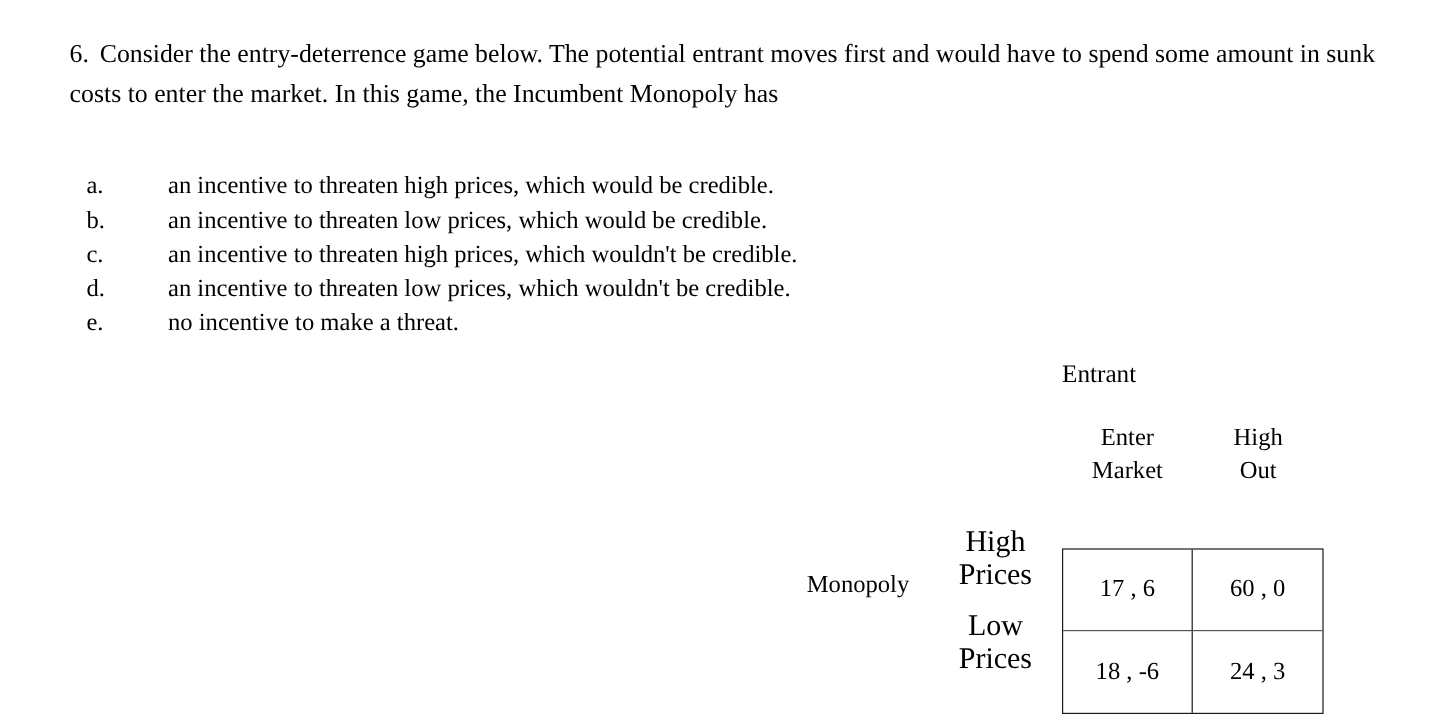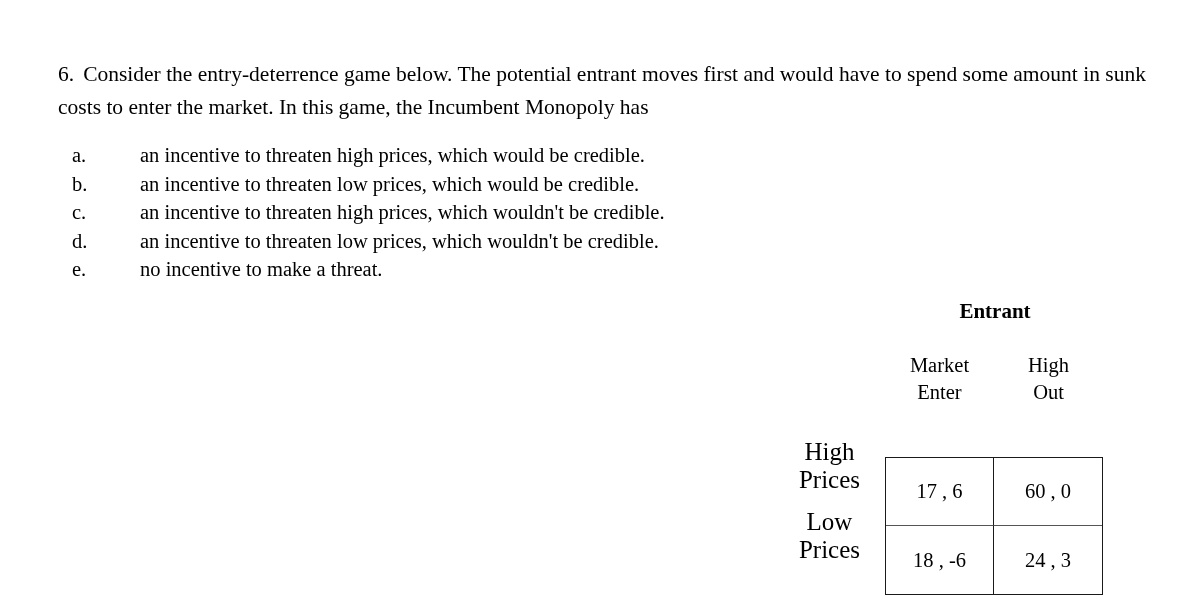--- a/index.html
+++ b/index.html
@@ -14,21 +14,21 @@
     overflow: hidden;
     font-family: "Liberation Serif", "DejaVu Serif", serif;
     color: #000000;
     -webkit-font-smoothing: antialiased;
   }
 
   
   #question-stem {
     position: absolute;
     left: 58px;
-    top: 58px;
+    top: 29px;
     width: 1105px;
     font-size: 21.5px;
     line-height: 33px;
     text-align: left;
   }
   #question-stem .stem-number {
     display: inline;
     margin-right: 9px;
   }
 
@@ -66,24 +66,22 @@
     height: 290px;
     font-size: 20.5px;
   }
 
   
   #col-player-label {
     position: absolute;
     left: 245px;
     top: 2px;
     width: 220px;
-    text-align: center;
     font-size: 21px;
     line-height: 26px;
-    font-weight: bold;
   }
 
   
   #col-headers {
     position: absolute;
     left: 245px;
     top: 56px;
     width: 218px;
     display: flex;
   }
@@ -187,30 +185,31 @@
   </div>
 
 </div>
 
 <div id="matrix-block">
 
   <div id="col-player-label">Entrant</div>
 
   <div id="col-headers">
     <div class="col-header">
+      <span class="hdr-line">Enter</span>
       <span class="hdr-line">Market</span>
-      <span class="hdr-line">Enter</span>
     </div>
     <div class="col-header">
       <span class="hdr-line">High</span>
       <span class="hdr-line">Out</span>
     </div>
   </div>
 
   <div id="row-player-label">
+    <span class="name-line">Monopoly</span>
   </div>
 
   <div id="row-headers">
     <div class="row-header">
       <span class="hdr-line">High</span>
       <span class="hdr-line">Prices</span>
     </div>
     <div class="row-header">
       <span class="hdr-line">Low</span>
       <span class="hdr-line">Prices</span>

